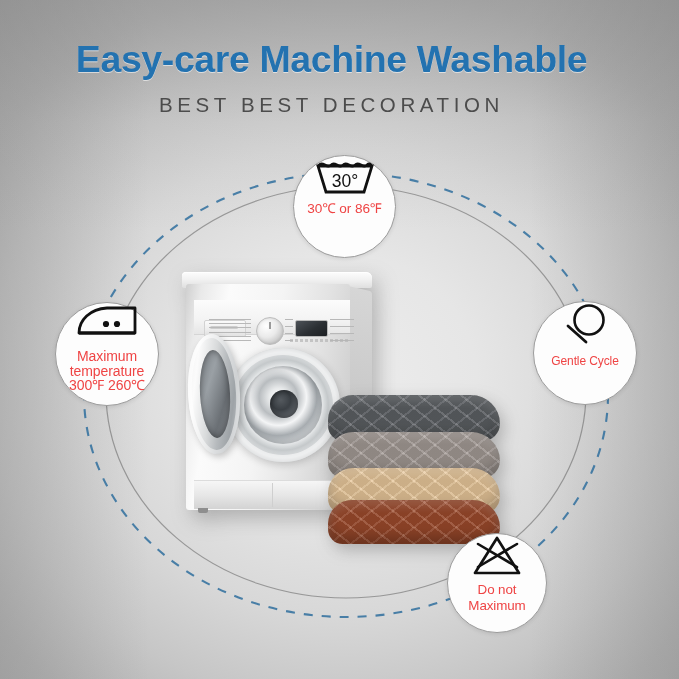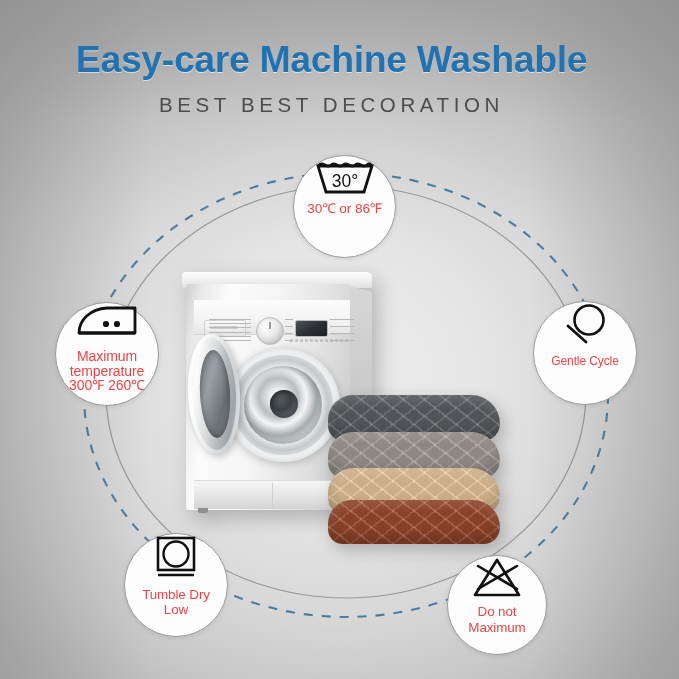--- a/index.html
+++ b/index.html
@@ -320,21 +320,21 @@
   }
   .badge .glyph {
     display: block;
     line-height: 0;
   }
 
   #badge-wash        { left: 293px; top: 155px; width: 103px; height: 103px; }
   #badge-iron        { left: 55px;  top: 302px; width: 104px; height: 104px; }
   #badge-gentle      { left: 533px; top: 301px; width: 104px; height: 104px; }
   #badge-tumble      { left: 124px; top: 533px; width: 104px; height: 104px; }
-  #badge-bleach      { left: 447px; top: 555px; width: 100px; height: 100px; }
+  #badge-bleach      { left: 447px; top: 533px; width: 100px; height: 100px; }
 
   #badge-wash .label   { margin-top: 5px; font-size: 13.6px; }
   #badge-iron .label   { margin-top: 12px; font-size: 14px; line-height: 14.6px; }
   #badge-gentle .label { margin-top: 6px; font-size: 12px; }
   #badge-tumble .label { margin-top: 5px; font-size: 13.4px; line-height: 15px; }
   #badge-bleach .label { margin-top: 4px; font-size: 13.4px; line-height: 15.5px; }
 </style>
 </head>
 <body>
 
@@ -440,33 +440,20 @@
   <div class="badge" id="badge-gentle" style="border-color: rgb(156, 156, 156); background: rgb(253, 253, 253);">
     <span class="glyph">
       <svg width="58" height="46" viewBox="0 0 58 46">
         <circle cx="33" cy="18" r="14.5" fill="none" stroke="#111" stroke-width="2.6"></circle>
         <line x1="12" y1="24" x2="30" y2="40" stroke="#111" stroke-width="2.8" stroke-linecap="round"></line>
       </svg>
     </span>
     <span class="label">Gentle Cycle</span>
   </div>
 
-  <div class="badge" id="badge-tumble" style="border-color: rgb(156, 156, 156); background: rgb(253, 253, 253);">
-    <span class="glyph">
-      <svg width="48" height="48" viewBox="0 0 48 48">
-        <rect x="6" y="4" width="36" height="32" fill="none" stroke="#111" stroke-width="2.6"></rect>
-        <circle cx="24" cy="20" r="12.5" fill="none" stroke="#111" stroke-width="2.4"></circle>
-        <line x1="6" y1="41" x2="42" y2="41" stroke="#111" stroke-width="2.6"></line>
-      </svg>
-    </span>
-    <span class="label">
-      <span>Tumble Dry</span><br>
-      <span>Low</span>
-    </span>
-  </div>
 
   <div class="badge" id="badge-bleach" style="border-color: rgb(156, 156, 156); background: rgb(253, 253, 253);">
     <span class="glyph">
       <svg width="52" height="44" viewBox="0 0 52 44">
         <path d="M26 4 L48 39 L4 39 Z" fill="none" stroke="#111" stroke-width="2.7" stroke-linejoin="round"></path>
         <line x1="7" y1="10" x2="46" y2="33" stroke="#111" stroke-width="2.6" stroke-linecap="round"></line>
         <line x1="46" y1="10" x2="7" y2="33" stroke="#111" stroke-width="2.6" stroke-linecap="round"></line>
       </svg>
     </span>
     <span class="label">

